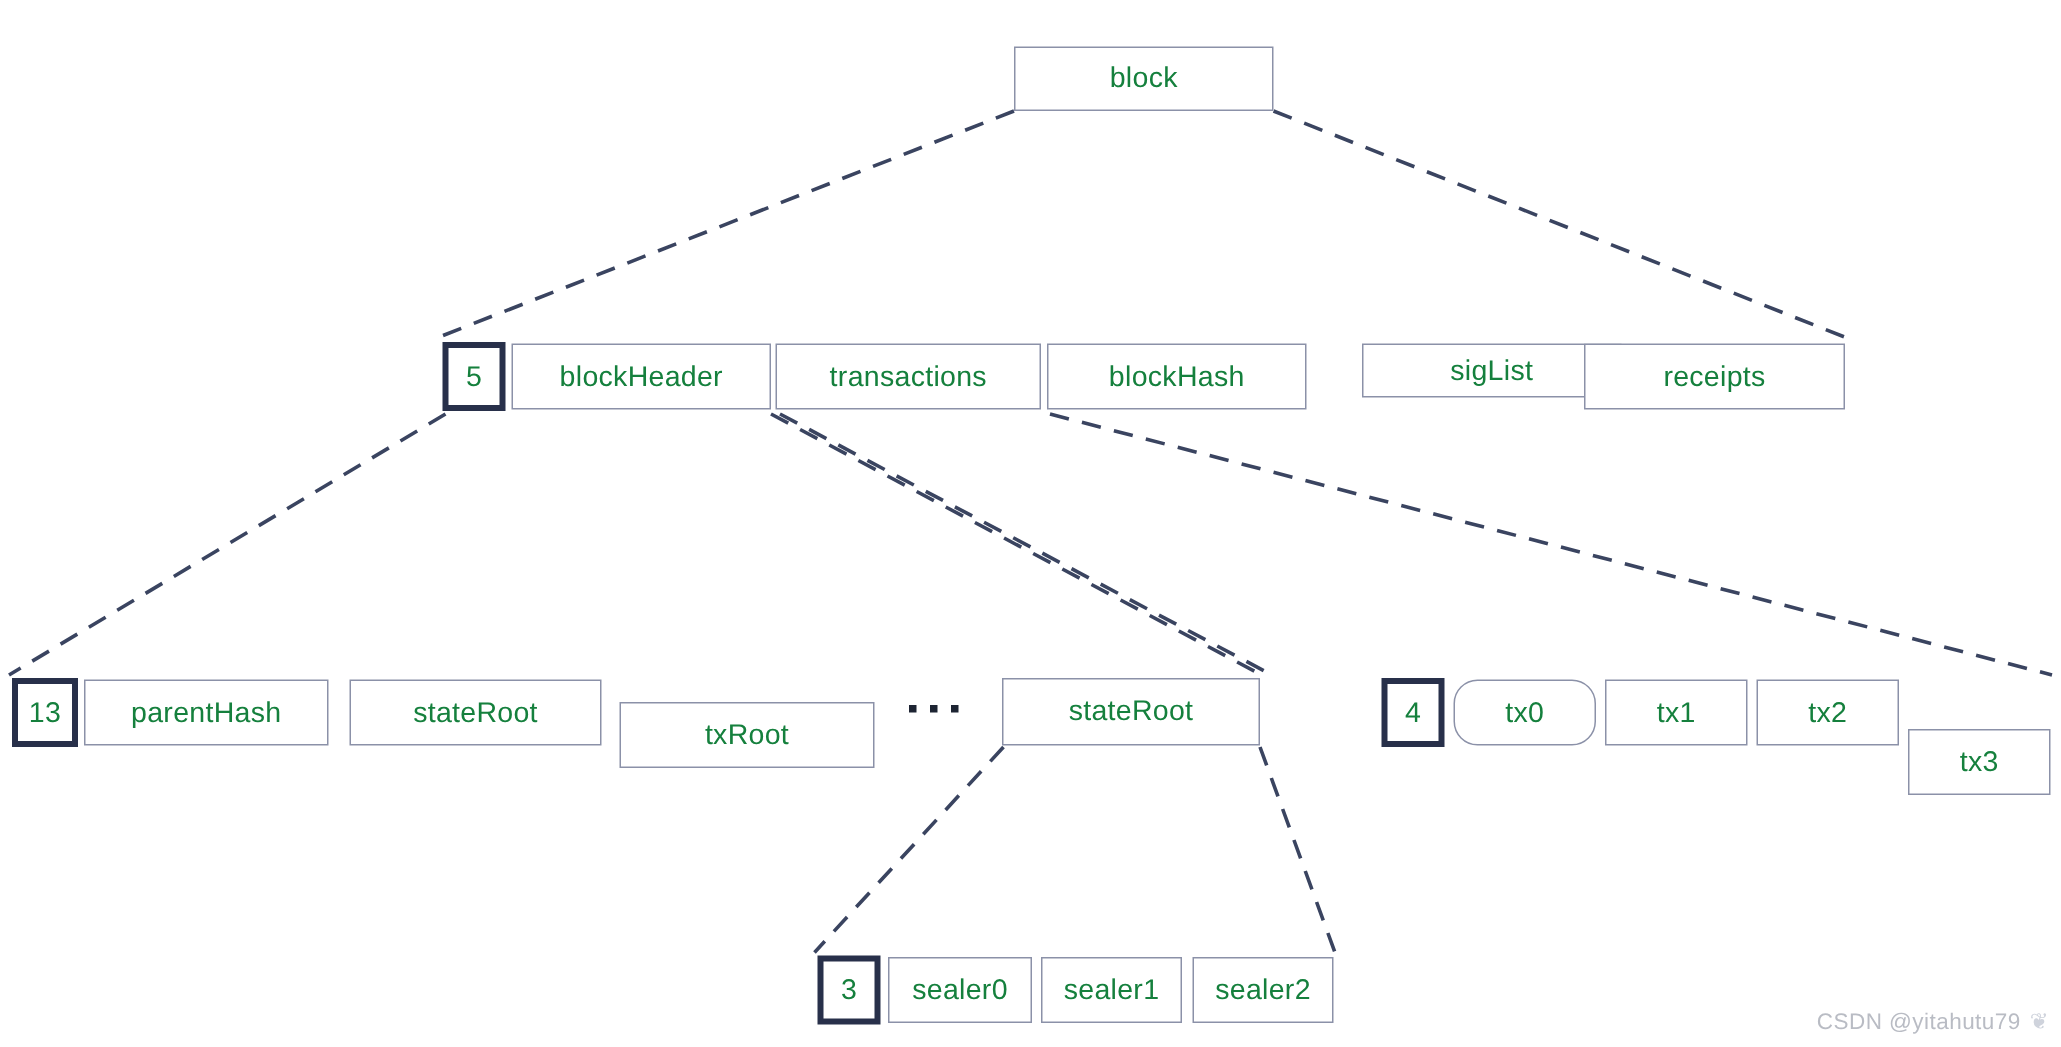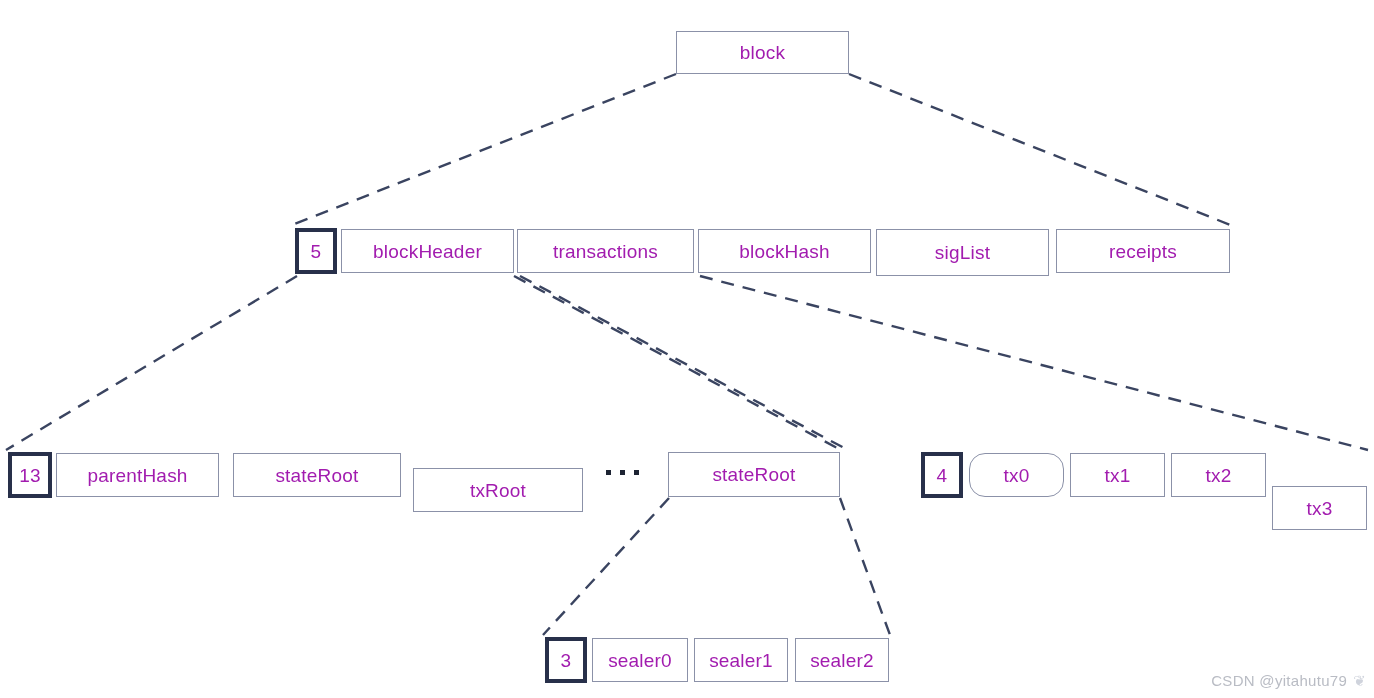--- a/index.html
+++ b/index.html
@@ -27,21 +27,21 @@
     pointer-events: none;
   }
   .node {
     position: absolute;
     box-sizing: border-box;
     background: #ffffff;
     border: 1.5px solid #8b91a8;
     display: flex;
     align-items: center;
     justify-content: center;
-    color: #a21caf;
+    color: #15803d;
     font-size: 19px;
     line-height: 1;
     letter-spacing: 0.2px;
     white-space: nowrap;
     z-index: 2;
   }
   .node.count {
     border: 4px solid #28304a;
     font-size: 19px;
   }
@@ -98,21 +98,21 @@
       </div>
       <div class="node" style="left: 341px; top: 229px; width: 173px; height: 44px;">
         <span>blockHeader</span>
       </div>
       <div class="node" style="left: 517px; top: 229px; width: 177px; height: 44px;">
         <span>transactions</span>
       </div>
       <div class="node" style="left: 698px; top: 229px; width: 173px; height: 44px;">
         <span>blockHash</span>
       </div>
-      <div class="node" style="left: 876px; top: 229px; width: 173px; height: 47px;">
+      <div class="node" style="left: 908px; top: 229px; width: 173px; height: 36px;">
         <span>sigList</span>
       </div>
       <div class="node" style="left: 1056px; top: 229px; width: 174px; height: 44px;">
         <span>receipts</span>
       </div>
       <div class="node count" style="left: 8px; top: 452px; width: 44px; height: 46px;">
         <span>13</span>
       </div>
       <div class="node" style="left: 56px; top: 453px; width: 163px; height: 44px;">
         <span>parentHash</span>

